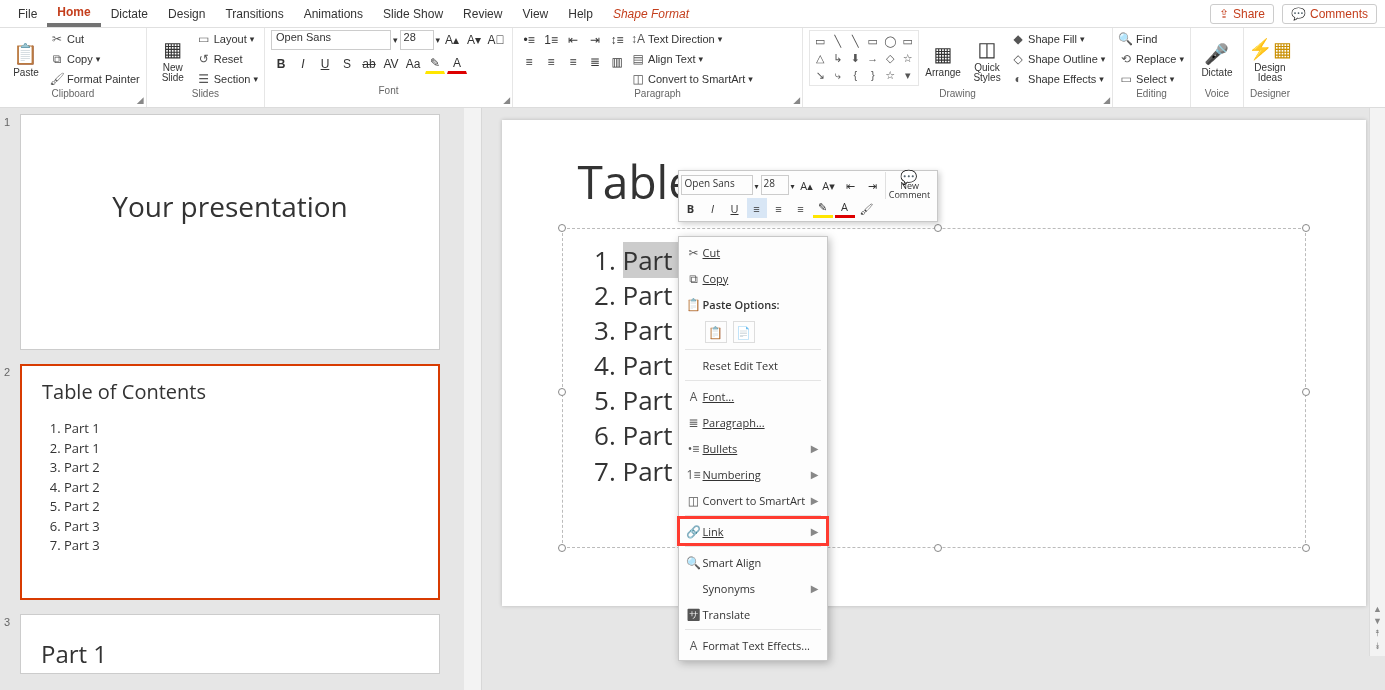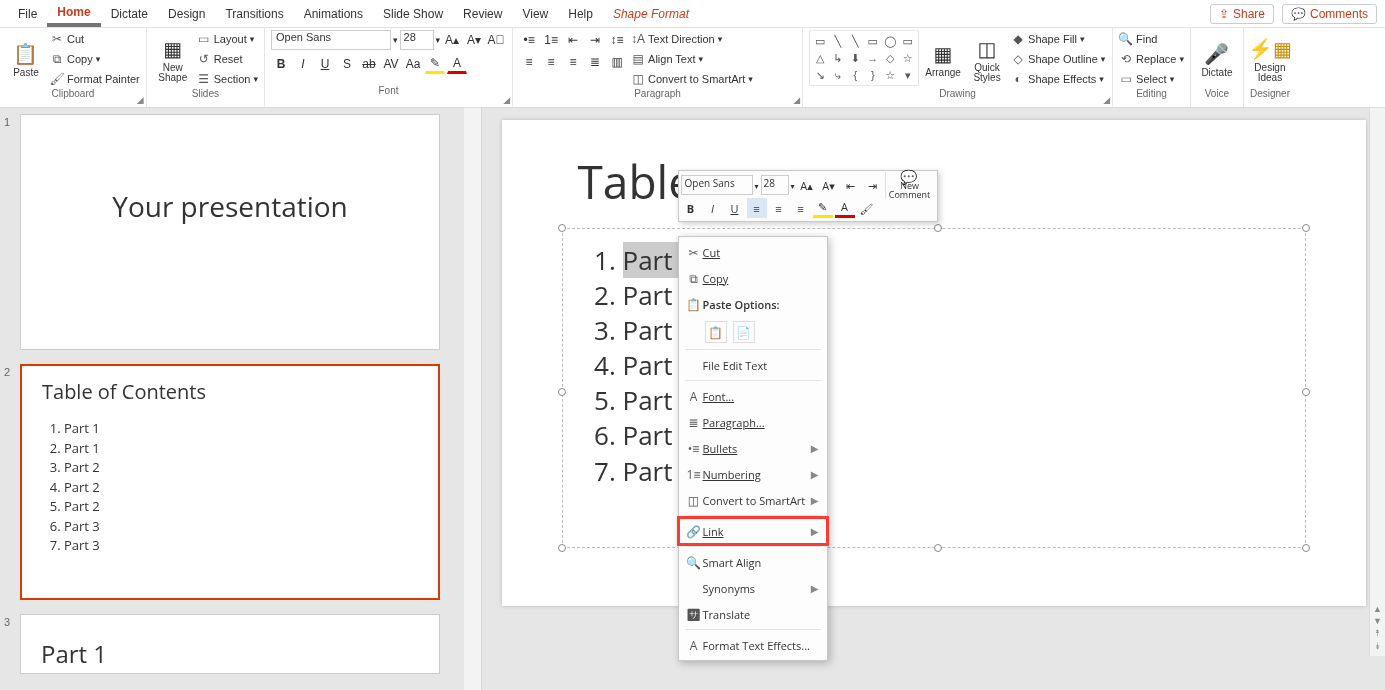--- a/index.html
+++ b/index.html
@@ -129,21 +129,21 @@
       </div>
     </div>
     <div class="rg-label">Clipboard</div>
     <div class="dlg-launch">◢</div>
   </div>
 
   <div class="rg">
     <div class="rg-body">
       <div class="big-btn">
           <div class="icon">▦</div>
-          <span>New Shape</span>
+          <span>New Slide</span>
         </div>
       <div class="stack">
         <div class="row">
             <span class="mini-ico">▭</span>
             <span>Layout</span>
             <span style="font-size:9px;">▾</span>
           </div>
         <div class="row">
             <span class="mini-ico">↺</span>
             <span>Reset</span>
@@ -432,21 +432,21 @@
               <span class="mico">📋</span>
               <span>Paste Options:</span>
             </div>
           <div class="paste-opts">
             <div class="po">📋</div>
             <div class="po">📄</div>
           </div>
           <div class="sep2"></div>
           <div class="mi">
               <span class="mico"></span>
-              <span>File Edit Text</span>
+              <span>Reset Edit Text</span>
             </div>
           <div class="sep2"></div>
           <div class="mi">
               <span class="mico">A</span>
               <span class="ul">Font...</span>
             </div>
           <div class="mi">
               <span class="mico">≣</span>
               <span class="ul">Paragraph...</span>
             </div>

